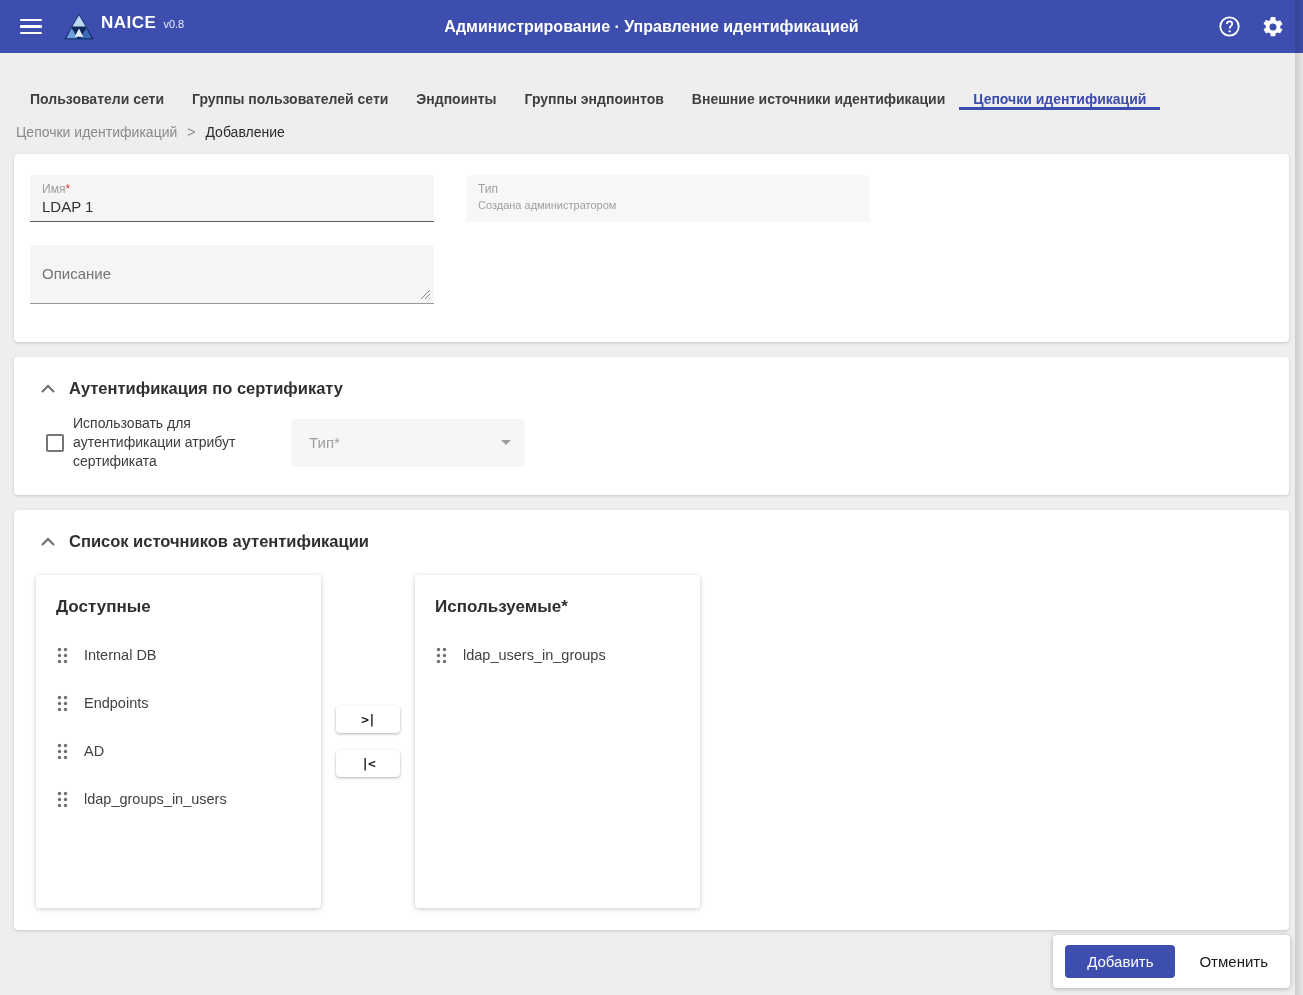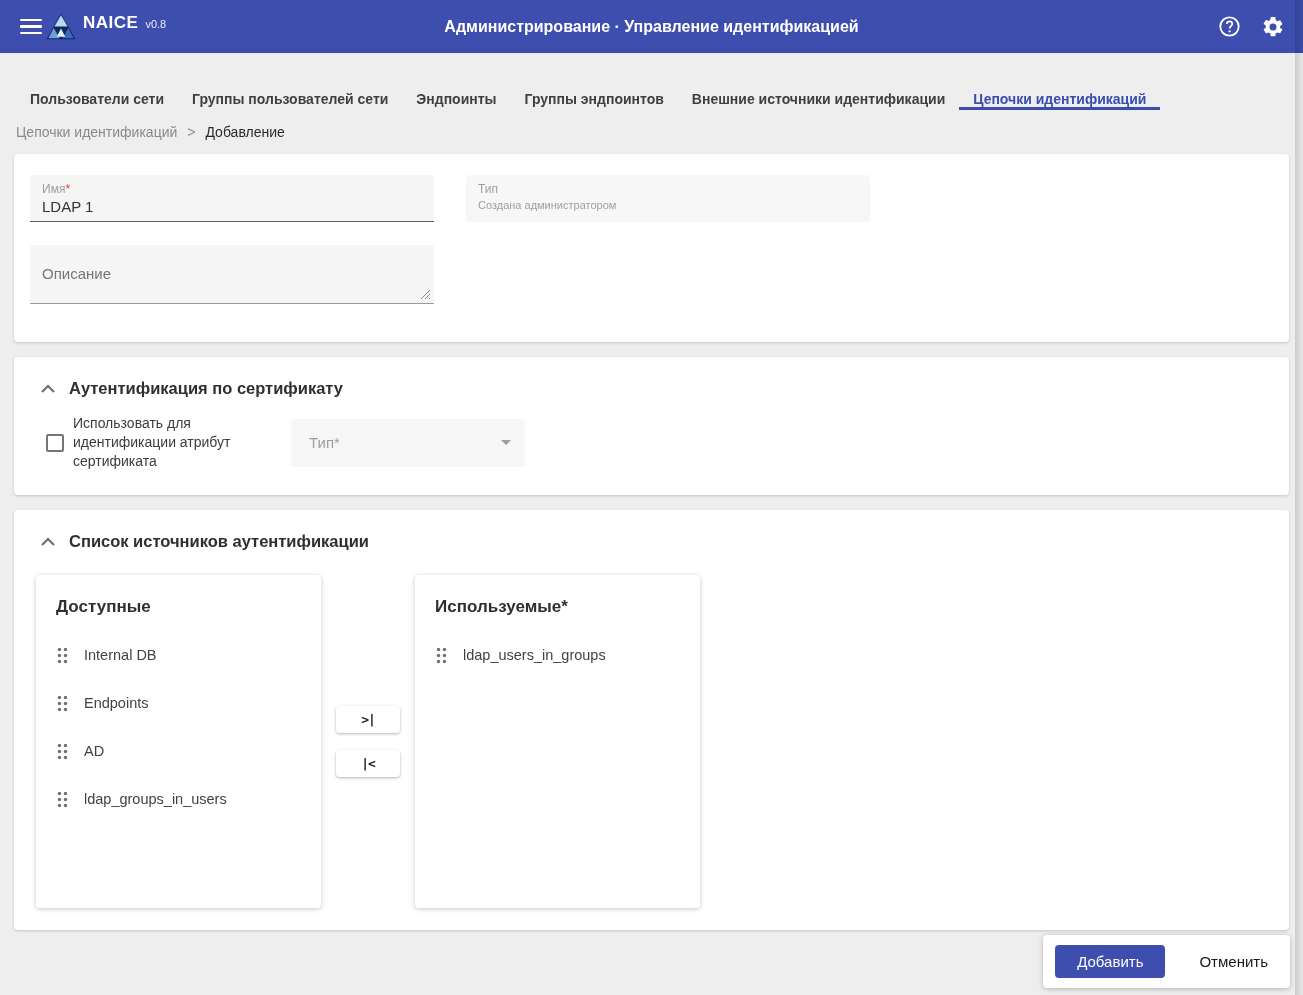--- a/index.html
+++ b/index.html
@@ -10,21 +10,21 @@
     position:relative;
     color:#333;
   }
 
   
   .appbar {
     height:53px; background:var(--accent,#3d4eae);
     display:flex; align-items:center; padding:0 16px;
     position:relative; color:#fff;
   }
-  .appbar-left { display:flex; align-items:center; }
+  .appbar-left { display:flex; align-items:center; gap:18px; }
   .hamburger { background:none; border:none; cursor:pointer; padding:6px 4px; display:flex; flex-direction:column; gap:4px; }
   .hamburger span { display:block; width:22px; height:2.5px; background:#fff; border-radius:1px; }
   .logo { display:flex; align-items:baseline; gap:7px; }
   .logo svg { align-self:center; }
   .logo-name { font-size:17px; font-weight:700; letter-spacing:0.5px; color:#fff; }
   .logo-version { font-size:11px; color:#e8ebff; }
   .appbar-title {
     position:absolute; left:50%; transform:translateX(-50%);
     font-size:16px; font-weight:600; white-space:nowrap;
   }
@@ -126,21 +126,21 @@
     width:64px; height:27px; background:#fff; border:none; border-radius:4px;
     box-shadow:0 1px 3px rgba(0,0,0,0.3); cursor:pointer;
     font-family:"DejaVu Sans Mono",monospace; font-size:13px; font-weight:700; color:#222;
     display:flex; align-items:center; justify-content:center; letter-spacing:-1px;
   }
 
   
   .footer-card {
     position:absolute; right:13px; bottom:7px;
     background:#fff; border-radius:4px; box-shadow:0 1px 5px rgba(0,0,0,0.25);
-    padding:10px 12px; display:flex; align-items:center; gap:24px;
+    padding:10px 12px; display:flex; align-items:center; gap:14px;
   }
   .btn-primary {
     background:var(--accent,#3d4eae); color:#fff; border:none; border-radius:4px;
     padding:8px 22px; font-family:inherit; font-size:15px; cursor:pointer;
   }
   .btn-text {
     background:none; border:none; font-family:inherit; font-size:15px; color:#1a1a1a;
     padding:8px 10px; cursor:pointer;
   }
 
@@ -229,21 +229,21 @@
 
 <section class="panel panel-cert">
   <div class="section-head">
     <svg width="16" height="10" viewBox="0 0 16 10">
       <polyline points="2,8 8,2 14,8" fill="none" stroke="#6b6b6b" stroke-width="2"></polyline>
     </svg>
     <span class="section-title">Аутентификация по сертификату</span>
   </div>
   <div class="cert-row">
     <span class="checkbox"></span>
-    <span class="cert-label">Использовать для идентификации атрибут сертификата</span>
+    <span class="cert-label">Использовать для аутентификации атрибут сертификата</span>
     <div class="select">
       <span class="select-placeholder">Тип*</span>
       <span class="select-arrow"></span>
     </div>
   </div>
 </section>
 
 <section class="panel panel-sources">
   <div class="section-head">
     <svg width="16" height="10" viewBox="0 0 16 10">

